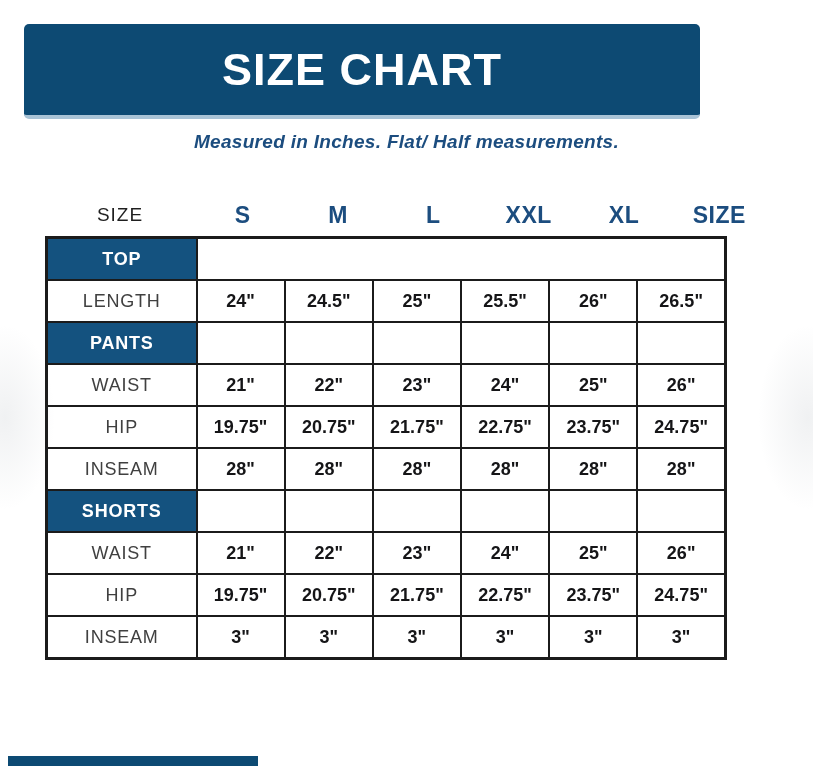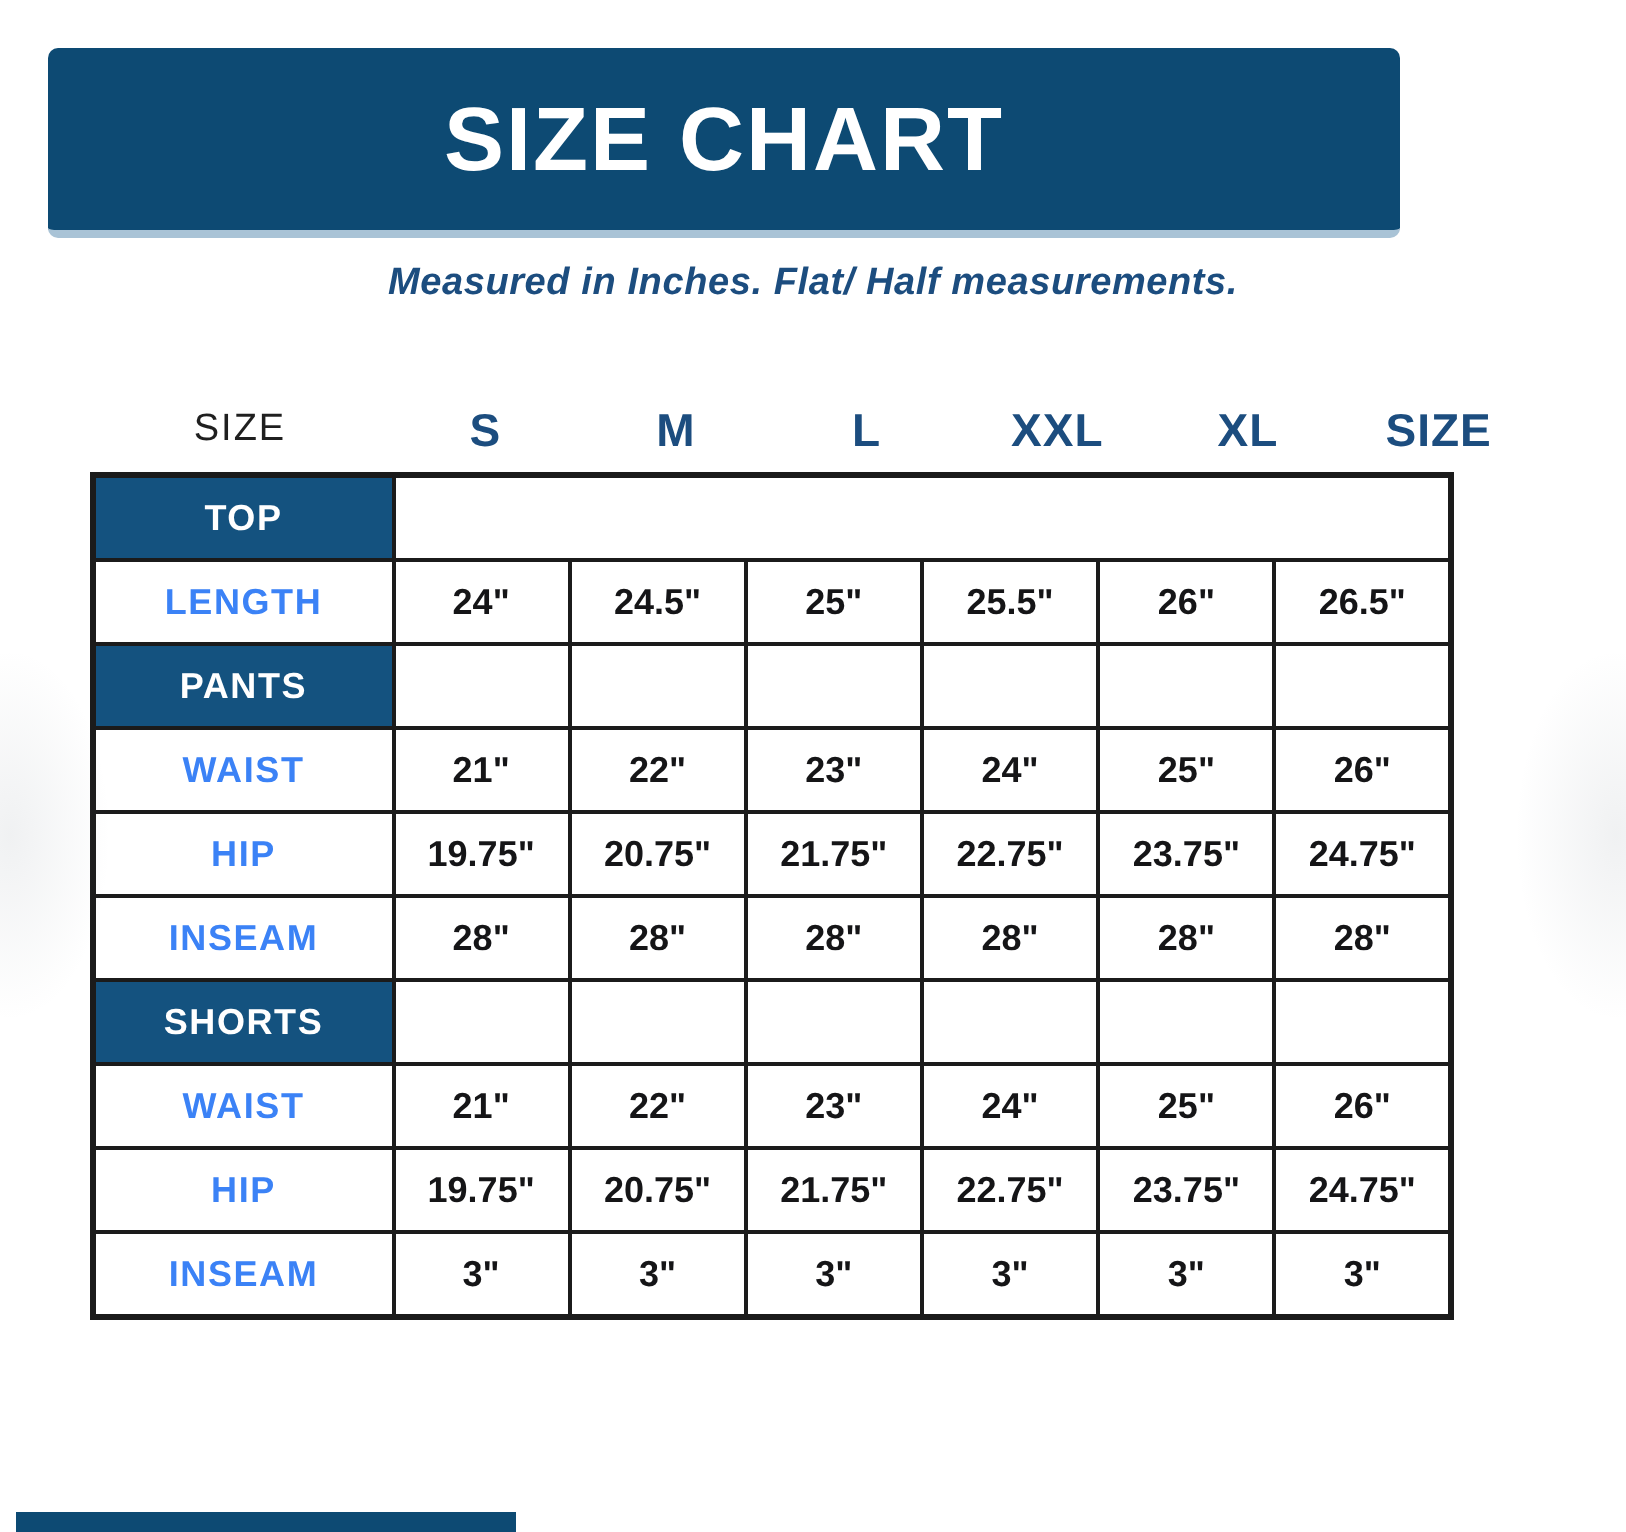--- a/index.html
+++ b/index.html
@@ -97,22 +97,22 @@
   }
   td.section-cell {
     background: var(--section_navy, #14527f);
     color: #ffffff;
     font-size: 18px;
     font-weight: bold;
     letter-spacing: 0.8px;
   }
   td.label-cell {
     font-size: 18px;
-    font-weight: bold;
-    color: #3b82f6;
+    font-weight: normal;
+    color: #404040;
     letter-spacing: 0.8px;
   }
   td.value-cell {
     font-size: 18px;
     font-weight: bold;
     color: #151517;
   }
   td.merged-cell, td.empty-cell { background: #ffffff; }
 
   

